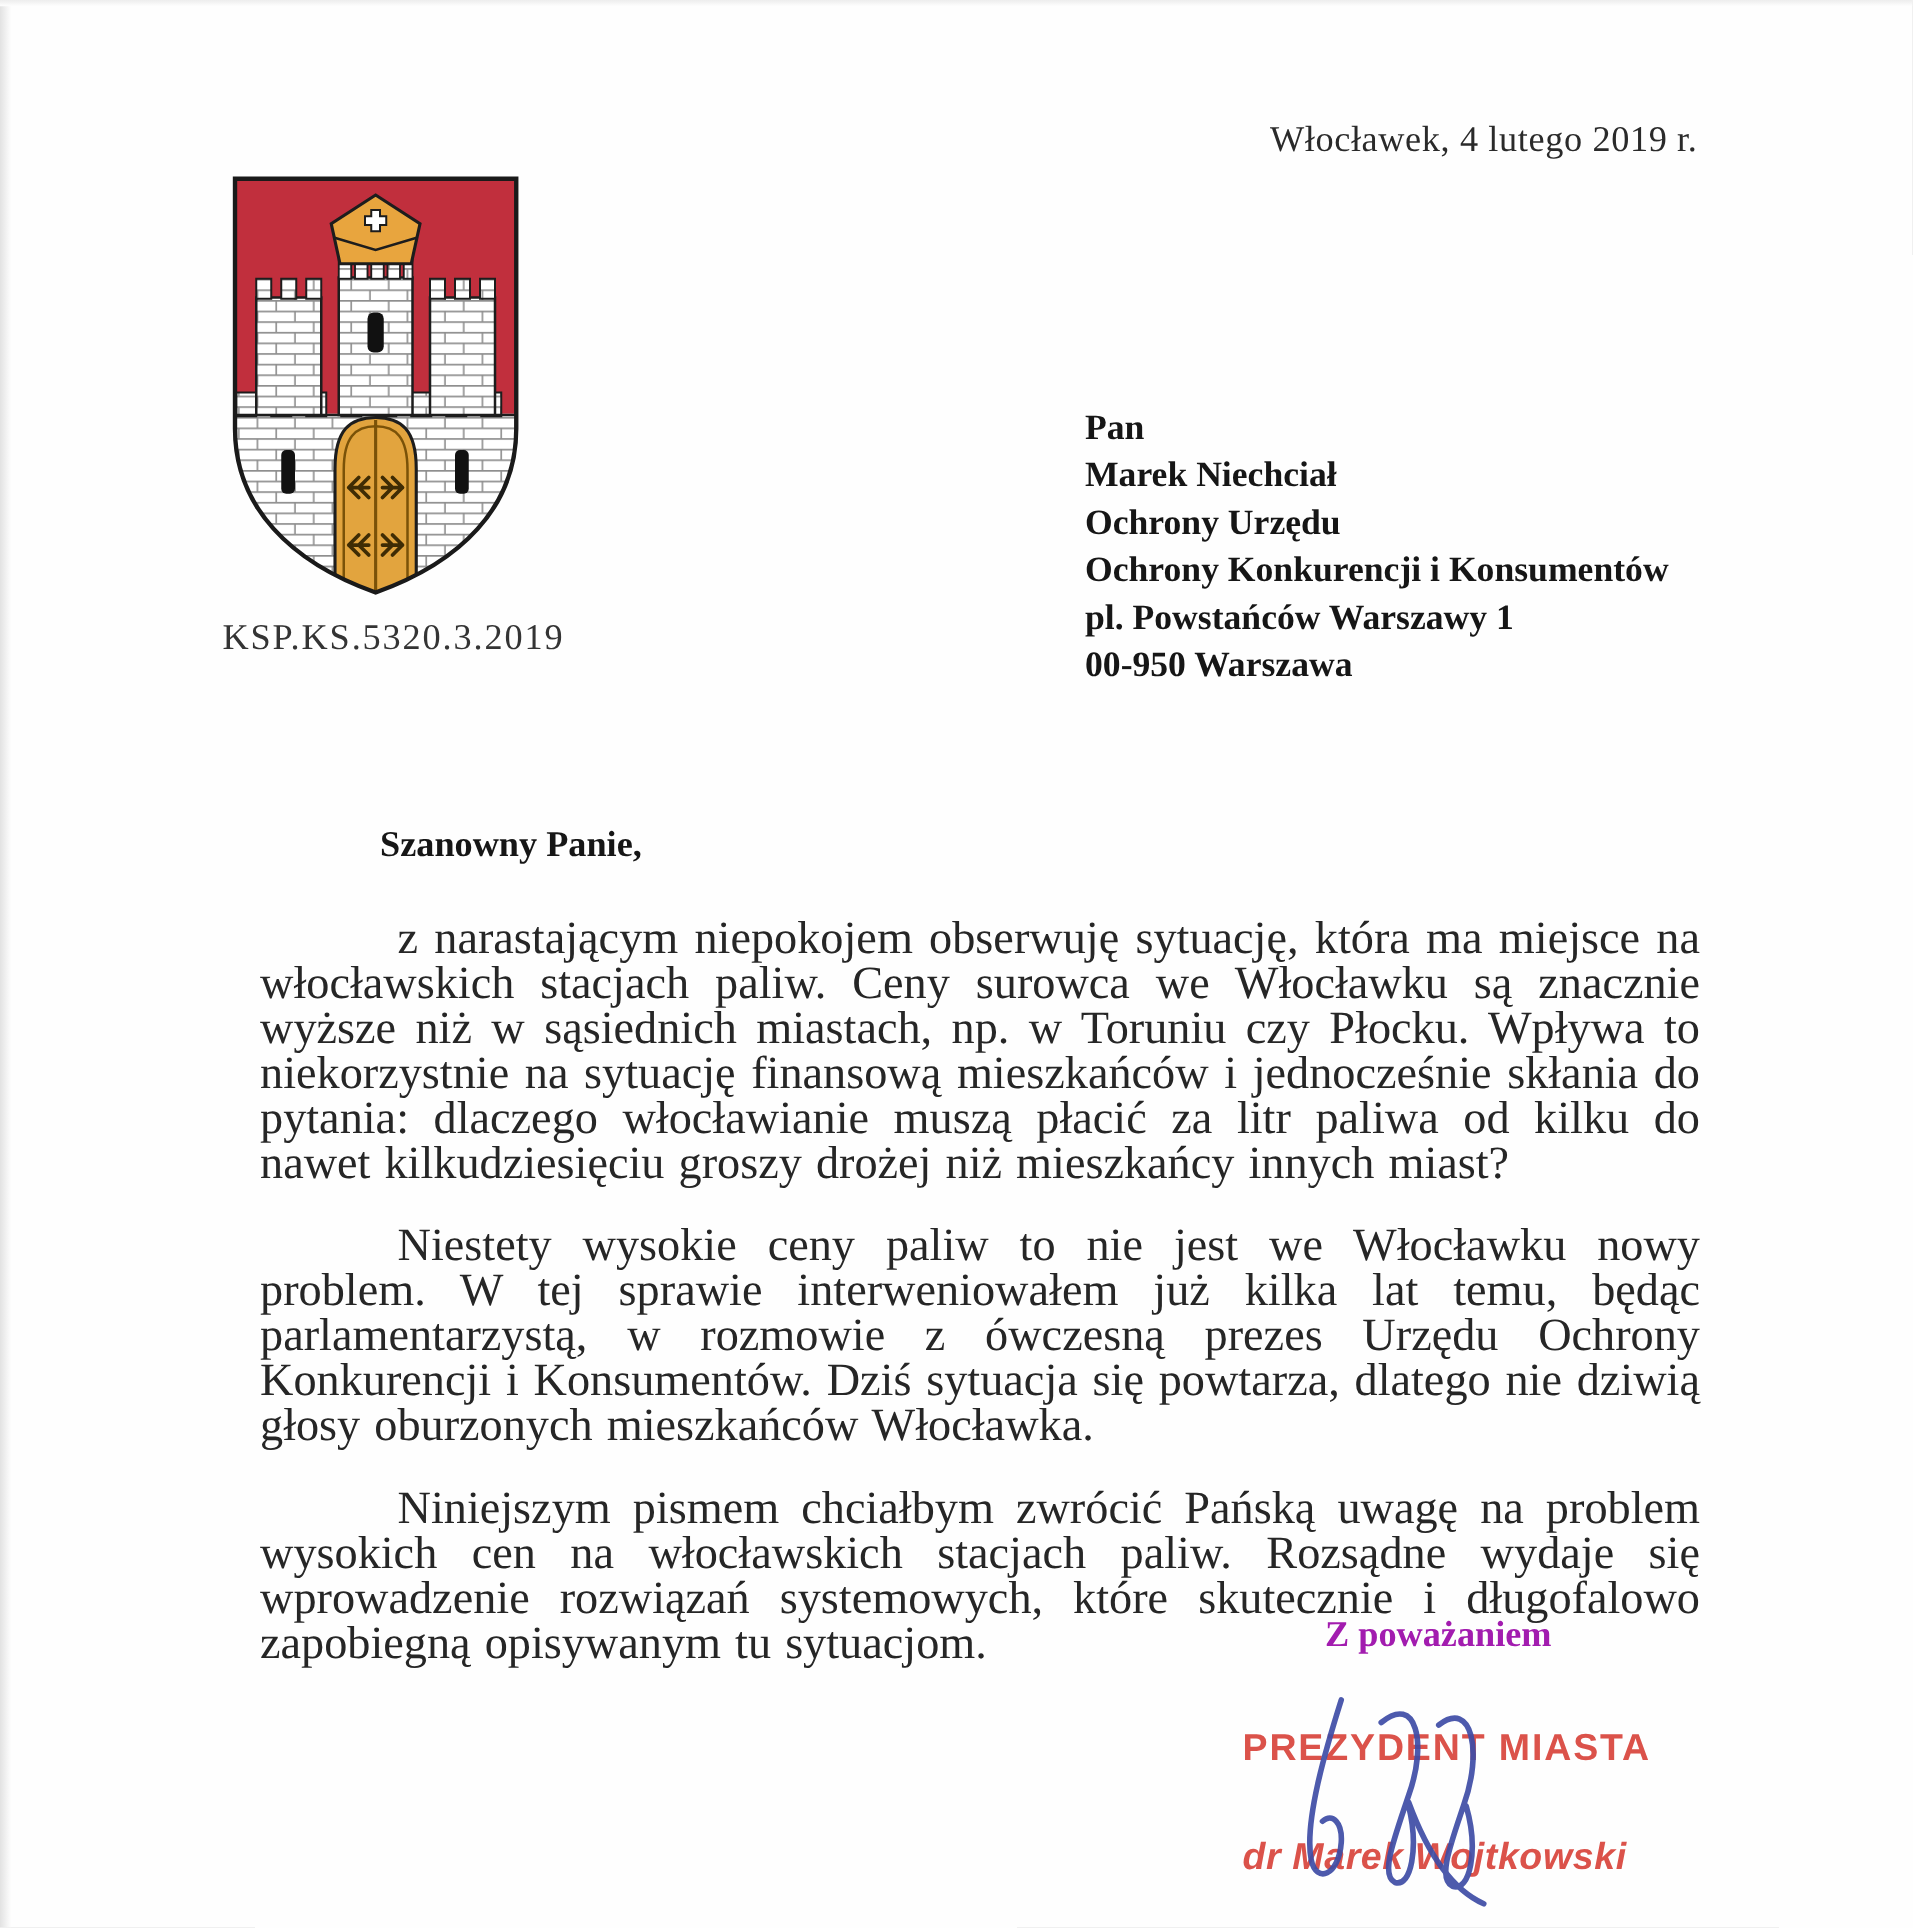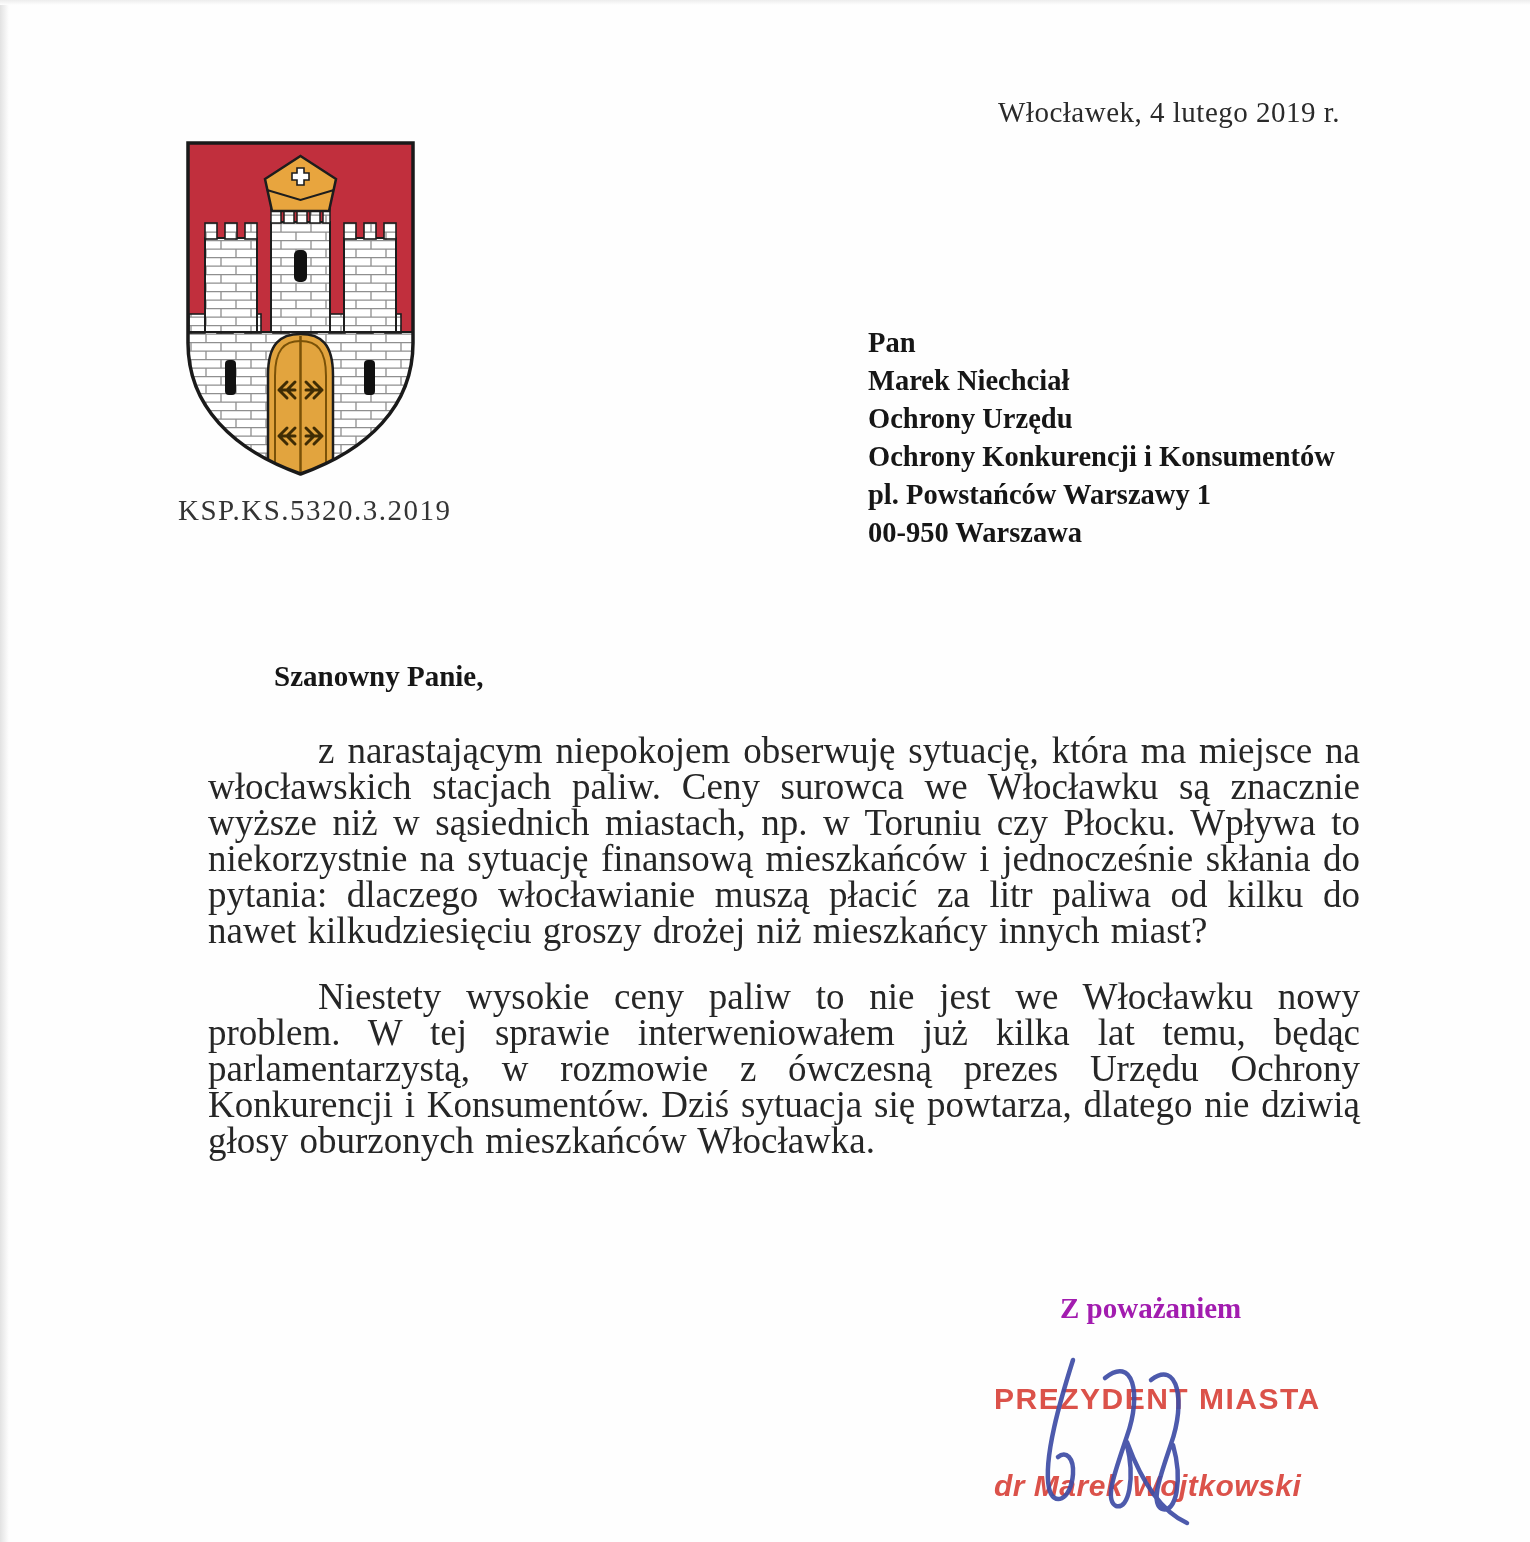--- a/index.html
+++ b/index.html
@@ -11,36 +11,36 @@
   .scan-edge-left{
     position:absolute; left:0; top:0; width:9px; height:100%;
     background:linear-gradient(to right,#e2e2e2,#f6f6f6 70%,#fefefe);
   }
   .scan-edge-top{
     position:absolute; left:0; top:0; width:100%; height:5px;
     background:linear-gradient(to bottom,#ededed,#fefefe);
   }
   .date-line{
     position:absolute; top:96px; left:998px; width:360px;
-    font-size:29px; letter-spacing:0.5px; color:#2a2a2a;
+    font-size:29px; letter-spacing:0.5px; color:#2a2a2a;text-align:right;
   }
   .coa{ position:absolute; left:183px; top:138px; width:235px; height:340px; }
   .ref{
     position:absolute; left:178px; top:494px;
     font-size:29px; letter-spacing:1.5px; color:#343434;
   }
   .recipient{
     position:absolute; left:868px; top:324px;
     font-size:28.5px; font-weight:bold; line-height:38px; color:#161616;
   }
   .body-block{
     position:absolute; left:208px; top:660px; width:1152px;
   }
   .salutation{
-    font-size:29px; font-weight:bold; margin-left:66px; margin-bottom:40px; color:#161616;
+    font-size:29px; font-weight:bold; margin-left:96px; margin-bottom:40px; color:#161616;
   }
   .body-block p{
     font-size:37px; line-height:36px; text-align:justify;
     text-indent:110px; margin-bottom:30px; color:#262626;
     word-spacing:2px;
   }
   .closing{
     position:absolute; left:1060px; top:1292px;
     font-size:29px; font-weight:bold; color:#a21caf;
   }
@@ -149,20 +149,21 @@
     <div>Ochrony Urzędu</div>
     <div>Ochrony Konkurencji i Konsumentów</div>
     <div>pl. Powstańców Warszawy 1</div>
     <div>00-950 Warszawa</div>
   </div>
 
   <div class="body-block">
     <div class="salutation">Szanowny Panie,</div>
     <p>z narastającym niepokojem obserwuję sytuację, która ma miejsce na włocławskich stacjach paliw. Ceny surowca we Włocławku są znacznie wyższe niż w sąsiednich miastach, np. w Toruniu czy Płocku. Wpływa to niekorzystnie na sytuację finansową mieszkańców i jednocześnie skłania do pytania: dlaczego włocławianie muszą płacić za litr paliwa od kilku do nawet kilkudziesięciu groszy drożej niż mieszkańcy innych miast?</p>
     <p>Niestety wysokie ceny paliw to nie jest we Włocławku nowy problem. W tej sprawie interweniowałem już kilka lat temu, będąc parlamentarzystą, w rozmowie z ówczesną prezes Urzędu Ochrony Konkurencji i Konsumentów. Dziś sytuacja się powtarza, dlatego nie dziwią głosy oburzonych mieszkańców Włocławka.</p>
+    <p>Niniejszym pismem chciałbym zwrócić Pańską uwagę na problem wysokich cen na włocławskich stacjach paliw. Rozsądne wydaje się wprowadzenie rozwiązań systemowych, które skutecznie i długofalowo zapobiegną opisywanym tu sytuacjom.</p>
   </div>
 
   <div class="closing">Z poważaniem</div>
 
   <div class="stamp">
     <div class="stamp-title">PREZYDENT MIASTA</div>
     <div class="stamp-name">dr Marek Wojtkowski</div>
   </div>
 
   <svg class="signature" viewBox="0 0 280 185" xmlns="http://www.w3.org/2000/svg">

